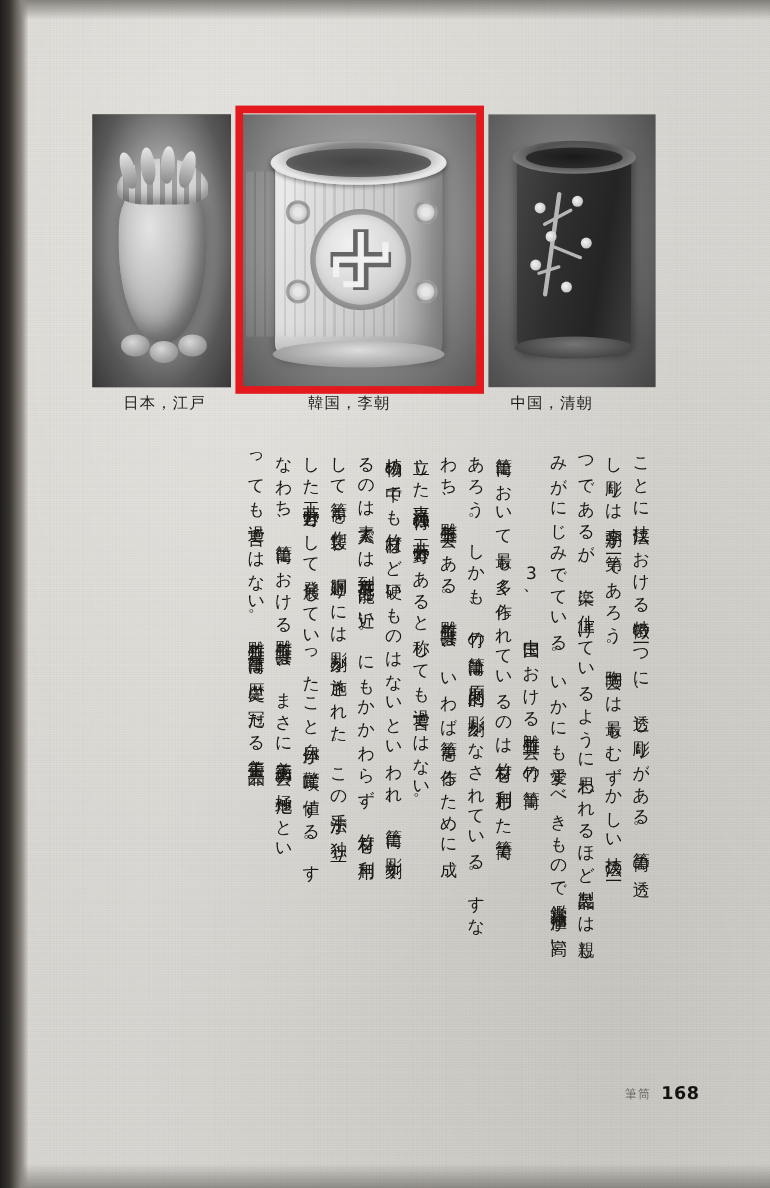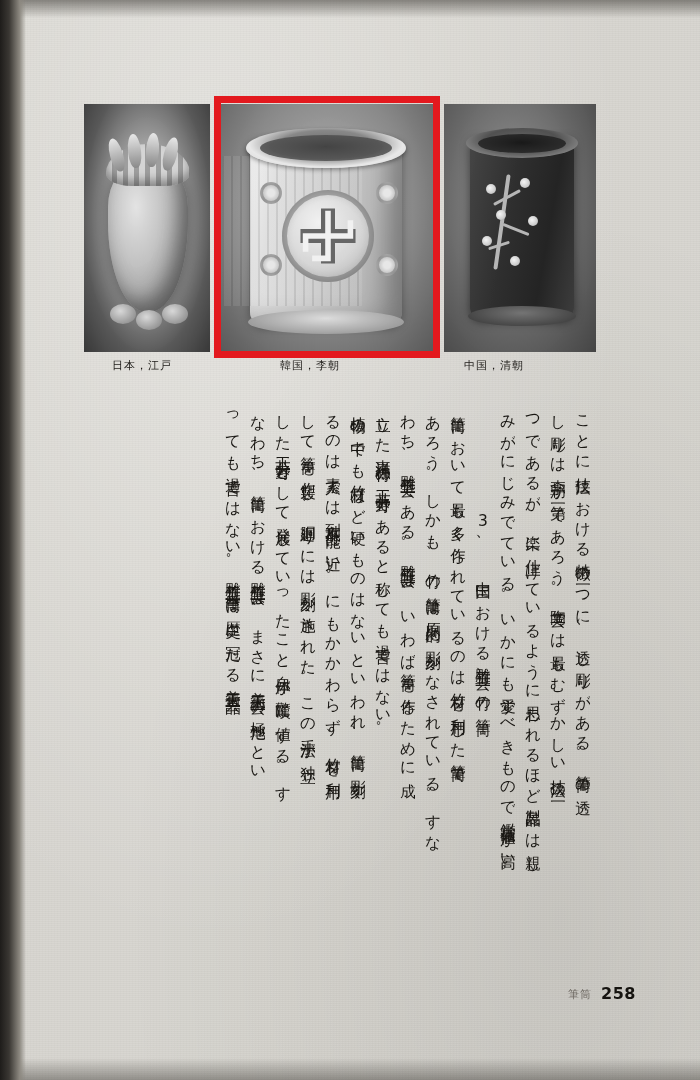--- a/index.html
+++ b/index.html
@@ -243,21 +243,21 @@
     position: absolute;
     left: 84px;
     top: 358px;
     width: 512px;
     height: 22px;
   }
   .caption {
     position: absolute;
     top: 0;
     font-family: "DejaVu Sans", sans-serif;
-    font-size: 11px;
+    font-size: 14px;
     color: #1d1b18;
     letter-spacing: 1px;
     white-space: nowrap;
   }
   .cap0 { left: 28px; }
   .cap1 { left: 196px; }
   .cap2 { left: 380px; }
 
   
   #body-text {
@@ -397,19 +397,19 @@
     <div class="vcol">植物の中でも竹材ほど硬いものはないといわれ、筆筒に彫刻す</div>
     <div class="vcol">るのは素人では到底不可能に近い。にもかかわらず、竹材を利用</div>
     <div class="vcol">して筆筒を作製し、胴廻りには彫刻が施された。この手法が独立</div>
     <div class="vcol">した工芸分野として発展していったこと自体が驚嘆に値する。す</div>
     <div class="vcol">なわち、筆筒における雕竹工芸は、まさに美術工芸の極地だとい</div>
     <div class="vcol">っても過言ではない。雕竹工芸・筆筒は歴史に冠たる美術工芸品</div>
   </div>
 
   <div id="footer">
     <div id="footer-mark">筆筒</div>
-    <div id="folio">258</div>
+    <div id="folio">168</div>
   </div>
 
   <div id="topedge"></div>
   <div id="bottomedge"></div>
   <div id="gutter"></div>
 </div>
 
 </body></html>

